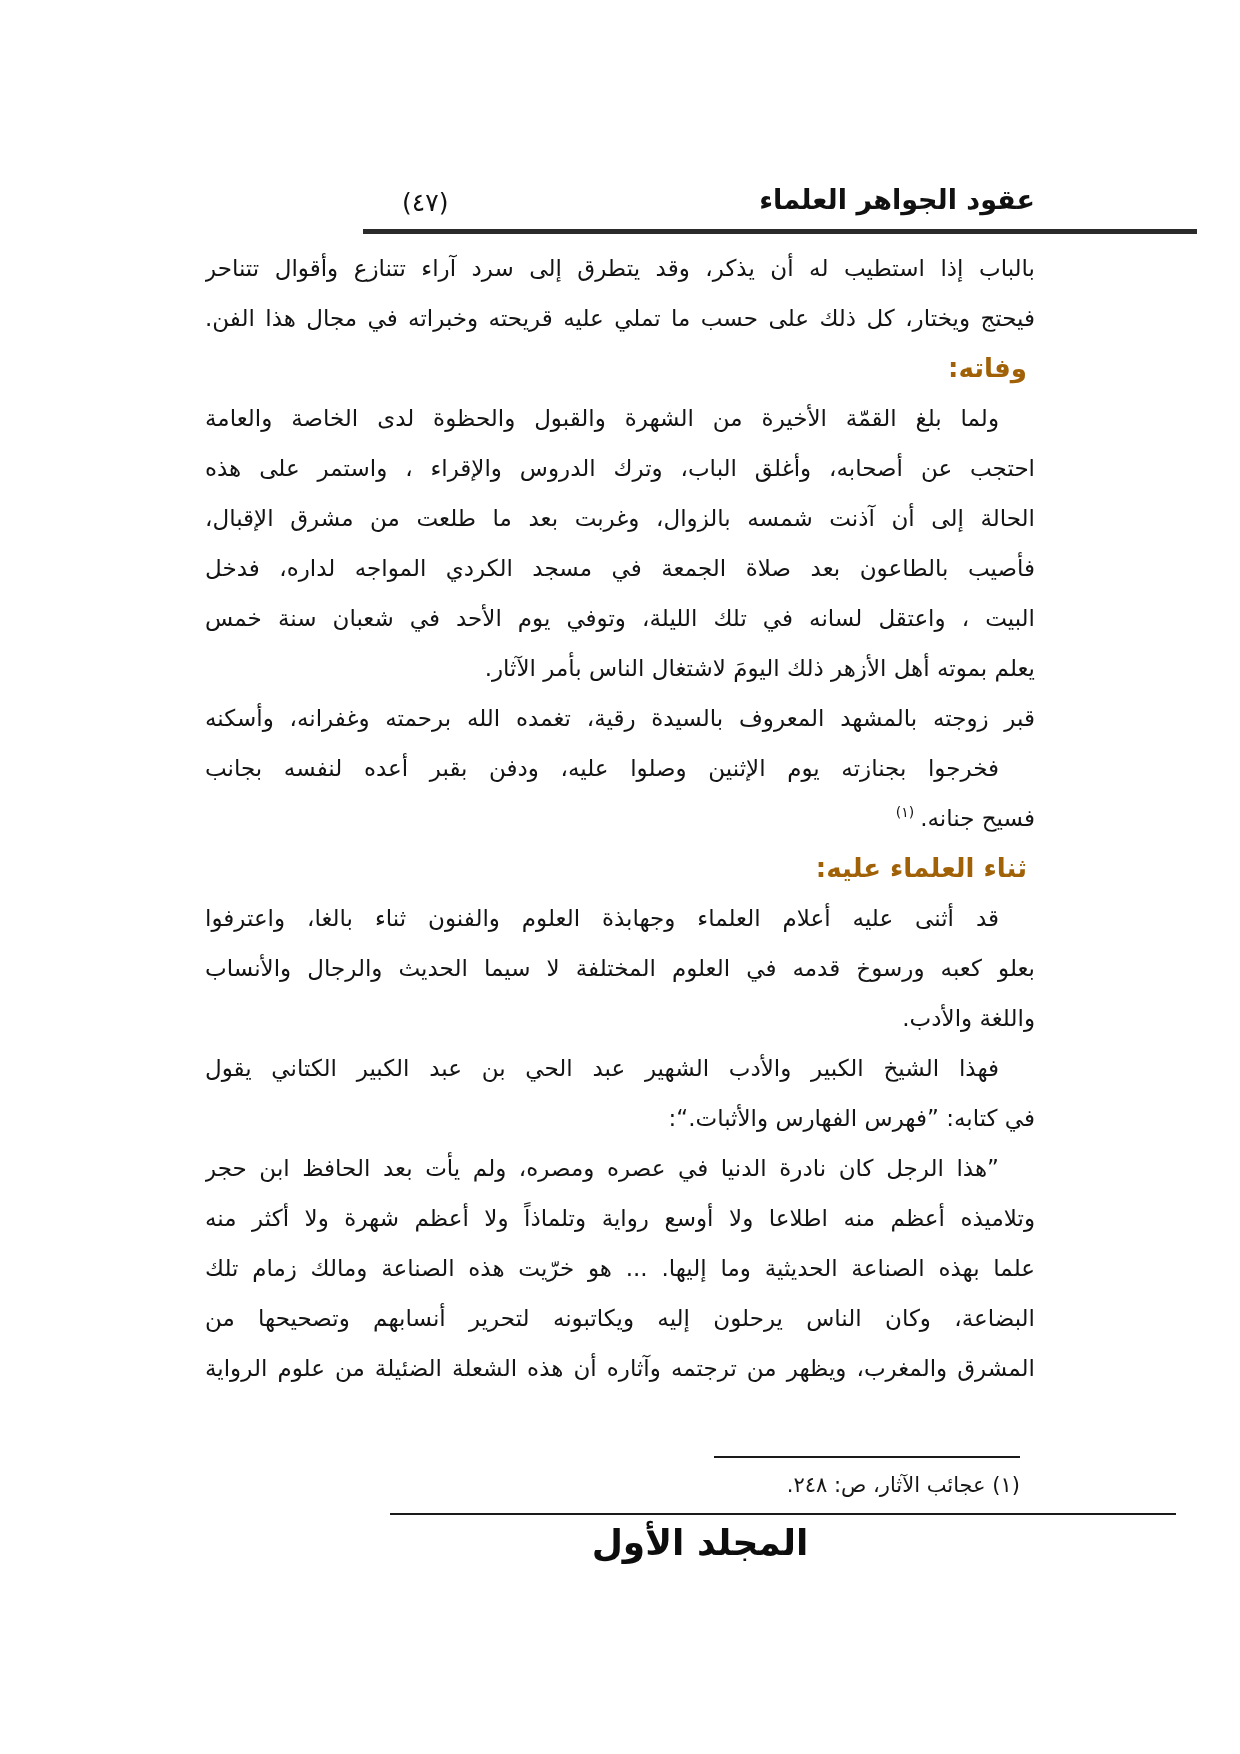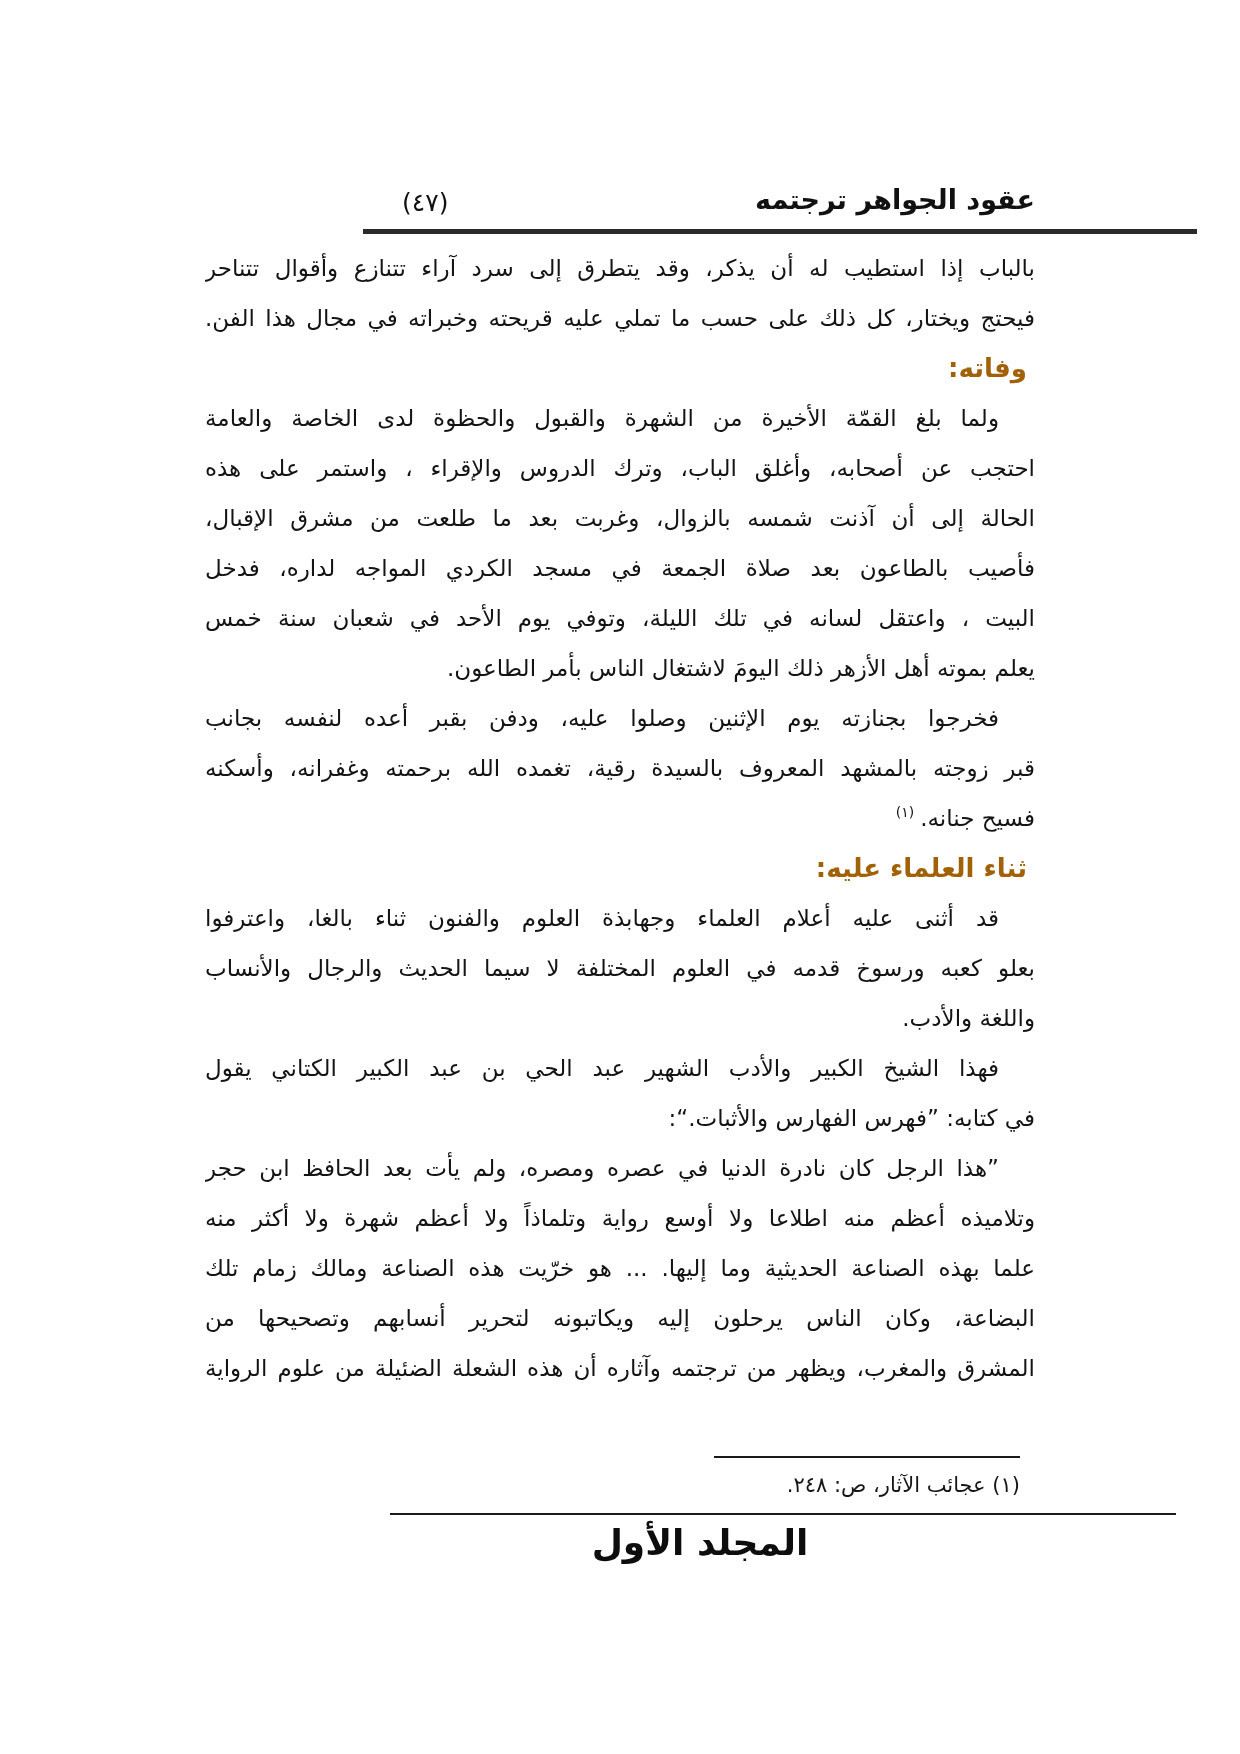--- a/index.html
+++ b/index.html
@@ -112,37 +112,37 @@
     color: #0d0d0d;
   }
 </style>
 </head>
 <body>
 
 <div class="page">
 
   <header>
     <div class="page-number">(٤٧)</div>
-    <div class="book-title">عقود الجواهر ترجتمه</div>
+    <div class="book-title">عقود الجواهر العلماء</div>
   </header>
 
   <div class="header-rule"></div>
 
   <main class="body-text" id="body-text">
       <div class="row line fill"><span>بالباب إذا استطيب له أن يذكر، وقد يتطرق إلى سرد آراء تتنازع وأقوال تتناحر</span></div>
       <div class="row line fill"><span>فيحتج ويختار، كل ذلك على حسب ما تملي عليه قريحته وخبراته في مجال هذا الفن.</span></div>
       <div class="row heading"><span>وفاته:</span></div>
       <div class="row line indent fill"><span>ولما بلغ القمّة الأخيرة من الشهرة والقبول والحظوة لدى الخاصة والعامة</span></div>
       <div class="row line fill"><span>احتجب عن أصحابه، وأغلق الباب، وترك الدروس والإقراء ، واستمر على هذه</span></div>
       <div class="row line fill"><span>الحالة إلى أن آذنت شمسه بالزوال، وغربت بعد ما طلعت من مشرق الإقبال،</span></div>
       <div class="row line fill"><span>فأصيب بالطاعون بعد صلاة الجمعة في مسجد الكردي المواجه لداره، فدخل</span></div>
       <div class="row line fill"><span>البيت ، واعتقل لسانه في تلك الليلة، وتوفي يوم الأحد في شعبان سنة خمس</span></div>
-      <div class="row line"><span>يعلم بموته أهل الأزهر ذلك اليومَ لاشتغال الناس بأمر الطاعون.</span></div>
+      <div class="row line"><span>يعلم بموته أهل الأزهر ذلك اليومَ لاشتغال الناس بأمر الآثار.</span></div>
+      <div class="row line fill"><span>قبر زوجته بالمشهد المعروف بالسيدة رقية، تغمده الله برحمته وغفرانه، وأسكنه</span></div>
       <div class="row line indent fill"><span>فخرجوا بجنازته يوم الإثنين وصلوا عليه، ودفن بقبر أعده لنفسه بجانب</span></div>
-      <div class="row line fill"><span>قبر زوجته بالمشهد المعروف بالسيدة رقية، تغمده الله برحمته وغفرانه، وأسكنه</span></div>
       <div class="row line"><span>فسيح جنانه.</span><sup>(١)</sup></div>
       <div class="row heading"><span>ثناء العلماء عليه:</span></div>
       <div class="row line indent fill"><span>قد أثنى عليه أعلام العلماء وجهابذة العلوم والفنون ثناء بالغا، واعترفوا</span></div>
       <div class="row line fill"><span>بعلو كعبه ورسوخ قدمه في العلوم المختلفة لا سيما الحديث والرجال والأنساب</span></div>
       <div class="row line"><span>واللغة والأدب.</span></div>
       <div class="row line indent fill"><span>فهذا الشيخ الكبير والأدب الشهير عبد الحي بن عبد الكبير الكتاني يقول</span></div>
       <div class="row line"><span>في كتابه: ”فهرس الفهارس والأثبات.“:</span></div>
       <div class="row line indent fill"><span>”هذا الرجل كان نادرة الدنيا في عصره ومصره، ولم يأت بعد الحافظ ابن حجر</span></div>
       <div class="row line fill"><span>وتلاميذه أعظم منه اطلاعا ولا أوسع رواية وتلماذاً ولا أعظم شهرة ولا أكثر منه</span></div>
       <div class="row line fill"><span>علما بهذه الصناعة الحديثية وما إليها. ... هو خرّيت هذه الصناعة ومالك زمام تلك</span></div>

